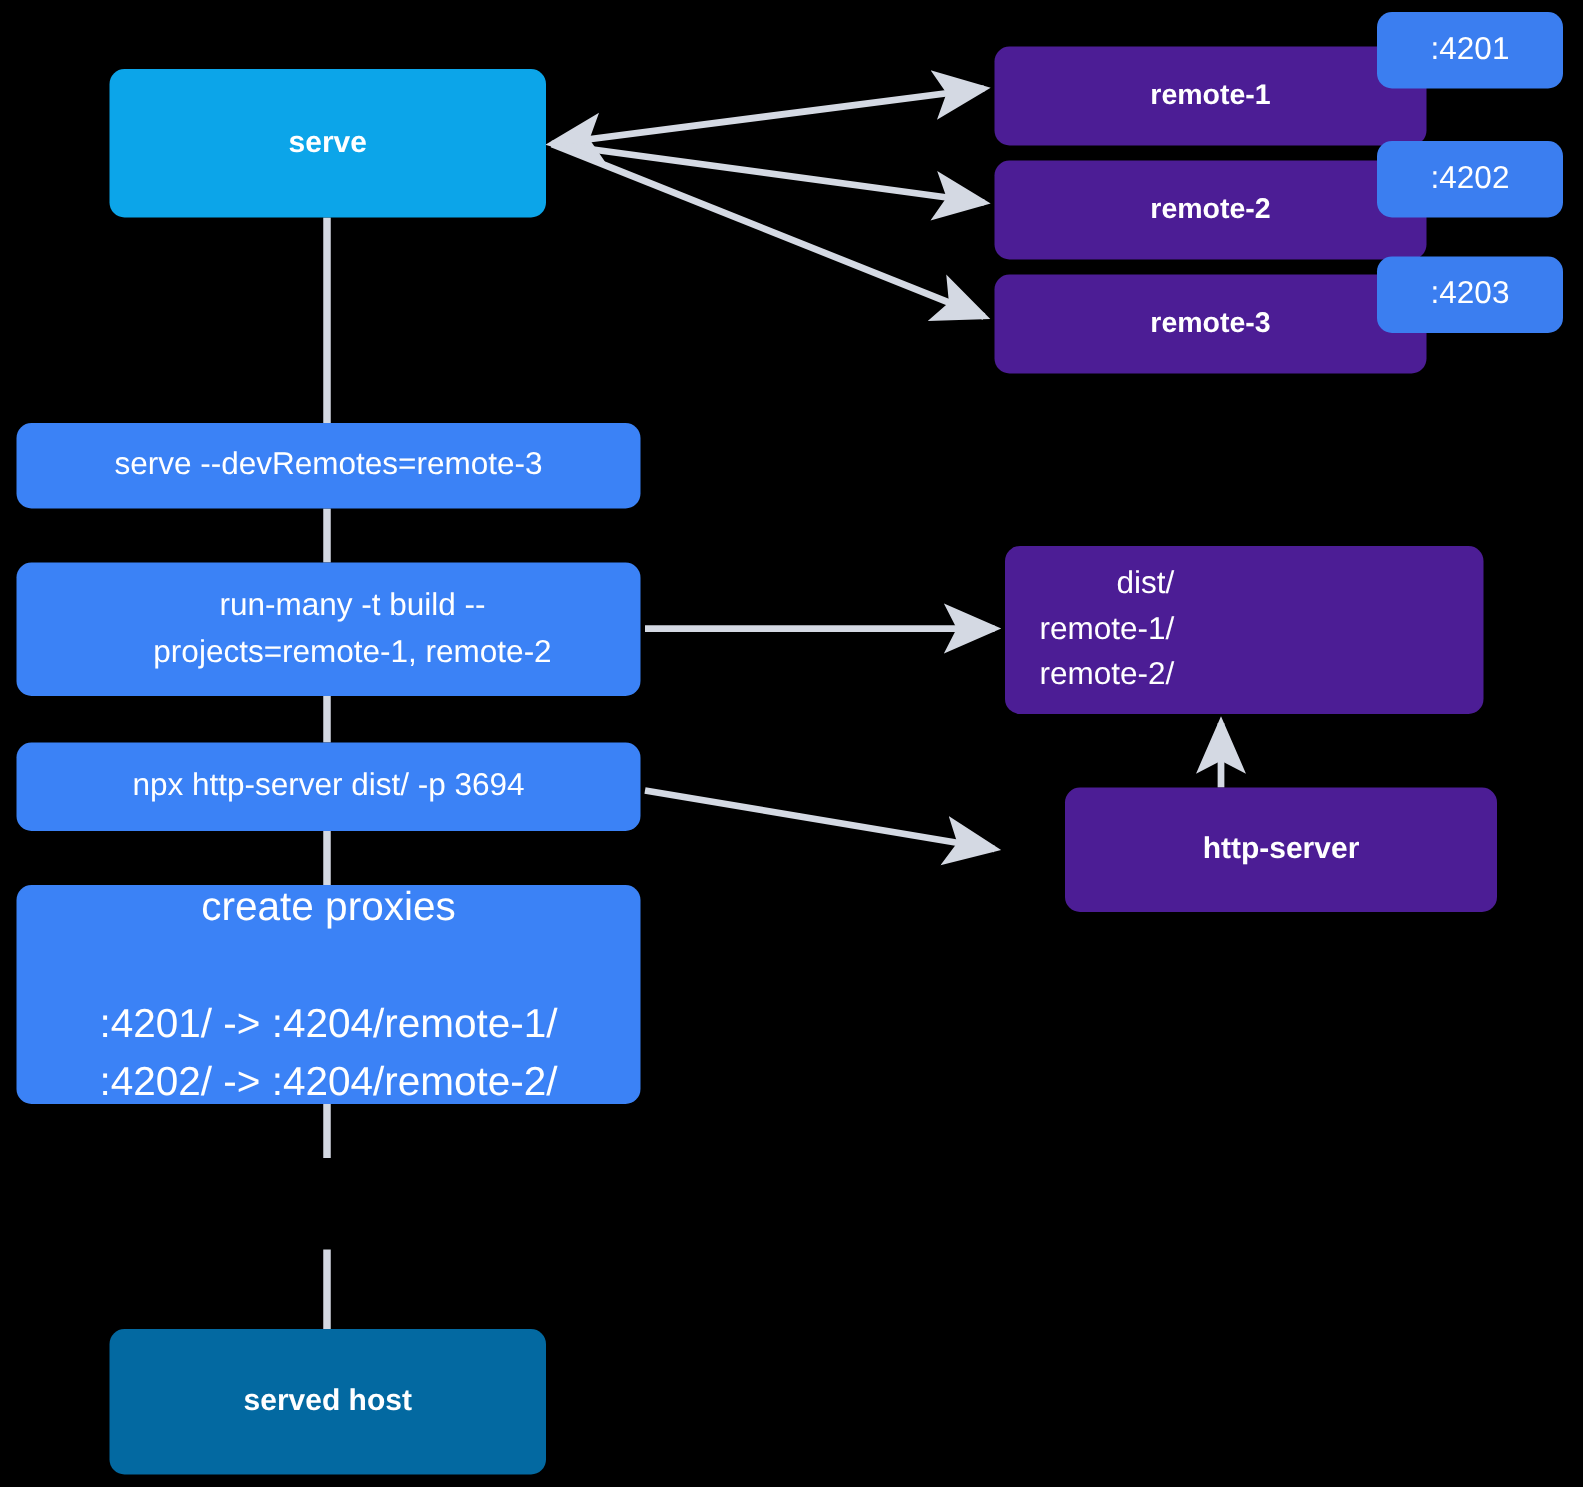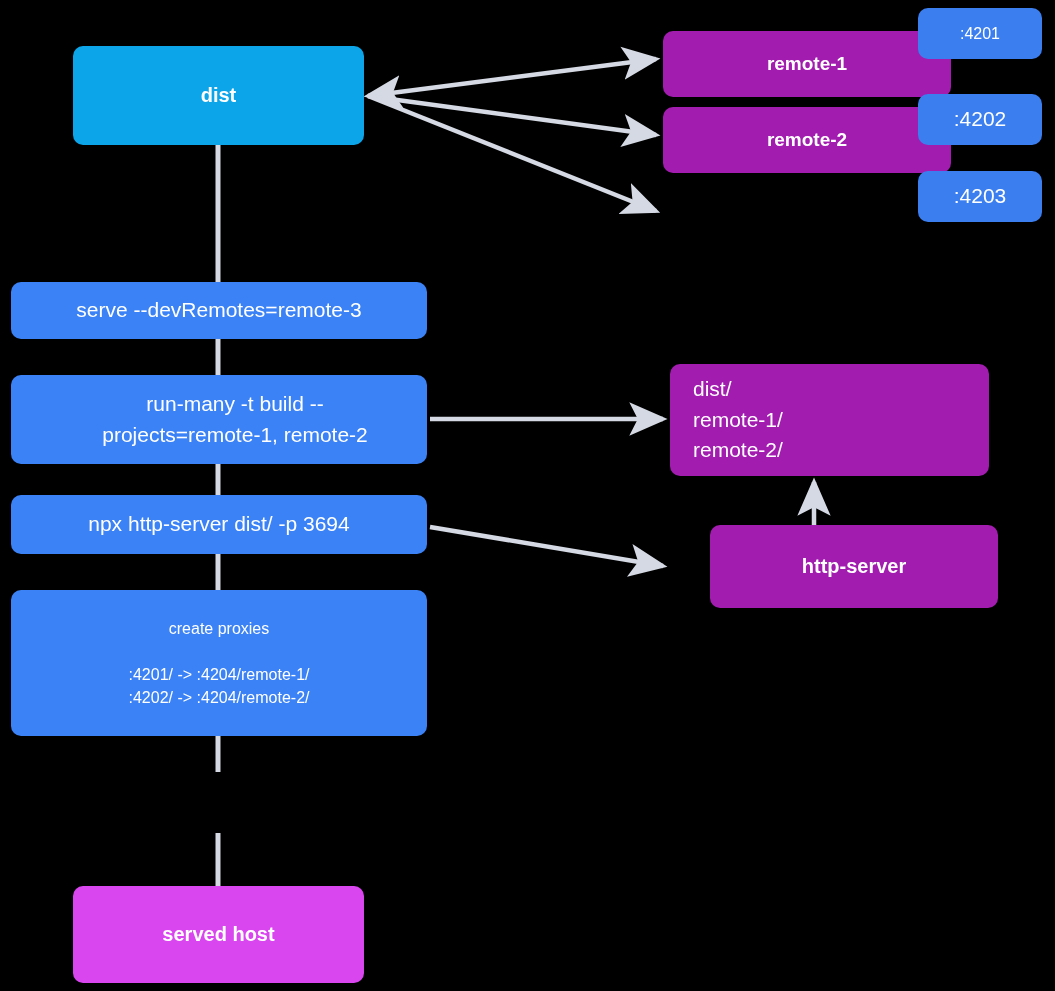--- a/index.html
+++ b/index.html
@@ -22,22 +22,22 @@
     align-items: center;
     justify-content: center;
     text-align: center;
     color: #ffffff;
     border-radius: 10px;
     z-index: 3;
     white-space: pre-line;
     line-height: 1.45;
   }
   .node.host-blue      { background: #0ca5e9; }
-  .node.served-blue    { background: #d946ef; }
-  .node.gray           { background: #a21caf; }
+  .node.served-blue    { background: #0369a1; }
+  .node.gray           { background: #4c1d95; text-align: right; }
   .node.green          { background: #3b82f6; }
   .node.port           { background: #3b7ef0; border-radius: 10px; z-index: 6; }
 
   .bold   { font-weight: bold; }
   .normal { font-weight: normal; }
 
   .leftalign {
     justify-content: flex-start;
     text-align: left;
   }
@@ -83,55 +83,58 @@
     </g>
 
     <line x1="430" y1="419" x2="663" y2="419" stroke="#d4d9e3" stroke-width="4.5" marker-end="url(#ah)"></line>
 
     <line x1="430" y1="527" x2="663" y2="566" stroke="#d4d9e3" stroke-width="4.5" marker-end="url(#ah)"></line>
 
     <line x1="814" y1="525" x2="814" y2="482" stroke="#d4d9e3" stroke-width="4.5" marker-end="url(#ah)"></line>
   </svg>
 
   <div class="node host-blue bold" style="left:73px; top:46px; width:291px; height:99px; font-size:20px;">
-    <span>dist</span>
+    <span>serve</span>
   </div>
 
   <div class="node gray bold" style="left:663px; top:31px; width:288px; height:66px; font-size:19px;">
     <span>remote-1</span>
   </div>
-  <div class="node port normal" style="left:918px; top:8px; width:124px; height:51px; font-size:16px;">
+  <div class="node port normal" style="left:918px; top:8px; width:124px; height:51px; font-size:21px;">
     <span>:4201</span>
   </div>
 
   <div class="node gray bold" style="left:663px; top:107px; width:288px; height:66px; font-size:19px;">
     <span>remote-2</span>
   </div>
   <div class="node port normal" style="left:918px; top:94px; width:124px; height:51px; font-size:21px;">
     <span>:4202</span>
   </div>
 
+  <div class="node gray bold" style="left:663px; top:183px; width:288px; height:66px; font-size:19px;">
+    <span>remote-3</span>
+  </div>
   <div class="node port normal" style="left:918px; top:171px; width:124px; height:51px; font-size:21px;">
     <span>:4203</span>
   </div>
 
   <div class="node green normal" style="left:11px; top:282px; width:416px; height:57px; font-size:21px;">
     <span>serve --devRemotes=remote-3</span>
   </div>
 
   <div class="node green normal" style="left:11px; top:375px; width:416px; height:89px; font-size:21px;padding-left:32px;">
     <span>run-many -t build --
 projects=remote-1, remote-2</span>
   </div>
 
   <div class="node green normal" style="left:11px; top:495px; width:416px; height:59px; font-size:21px;">
     <span>npx http-server dist/ -p 3694</span>
   </div>
 
-  <div class="node green normal" style="left:11px; top:590px; width:416px; height:146px; font-size:16px;">
+  <div class="node green normal" style="left:11px; top:590px; width:416px; height:146px; font-size:27px;">
     <span>create proxies
 
 :4201/ -&gt; :4204/remote-1/
 :4202/ -&gt; :4204/remote-2/</span>
   </div>
 
 
   <div class="node served-blue bold" style="left:73px; top:886px; width:291px; height:97px; font-size:20px;">
     <span>served host</span>
   </div>

